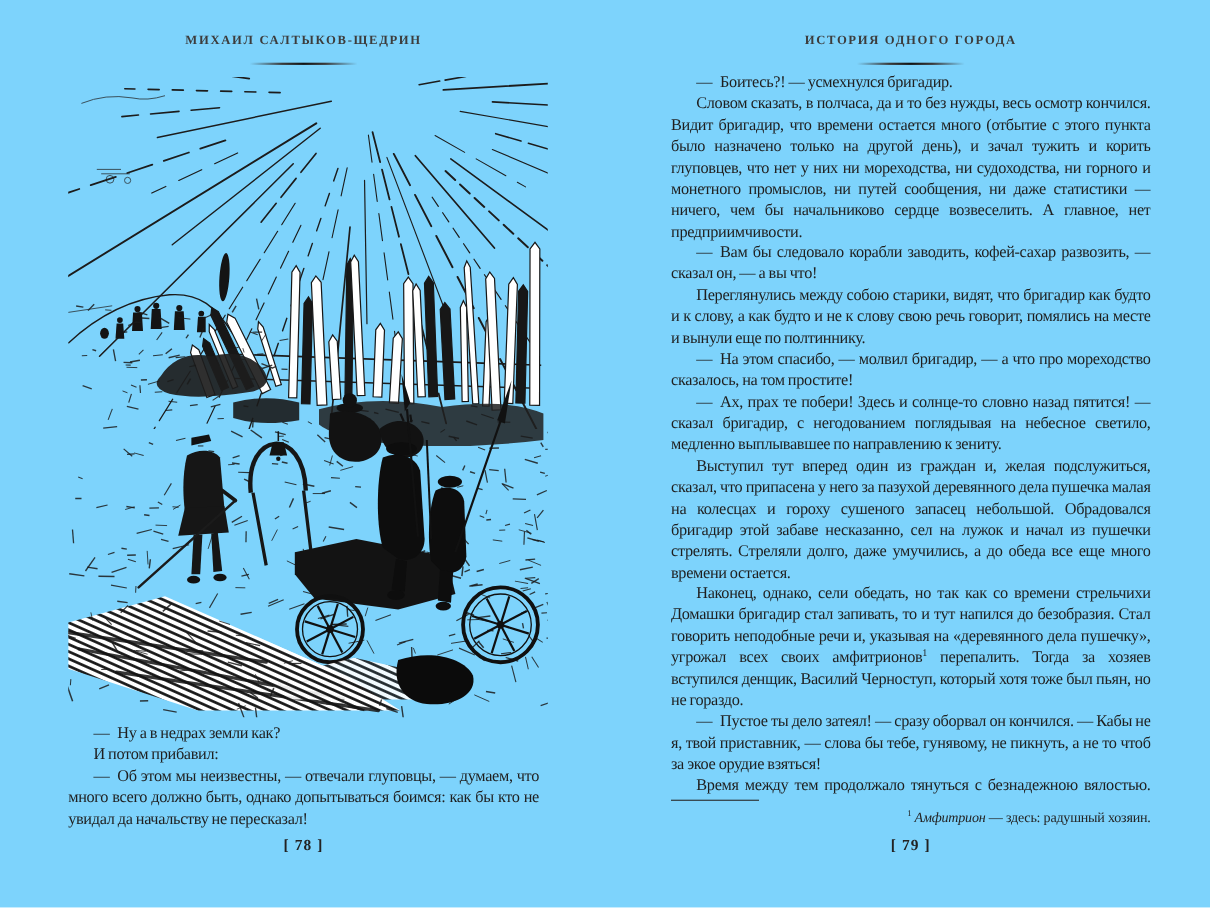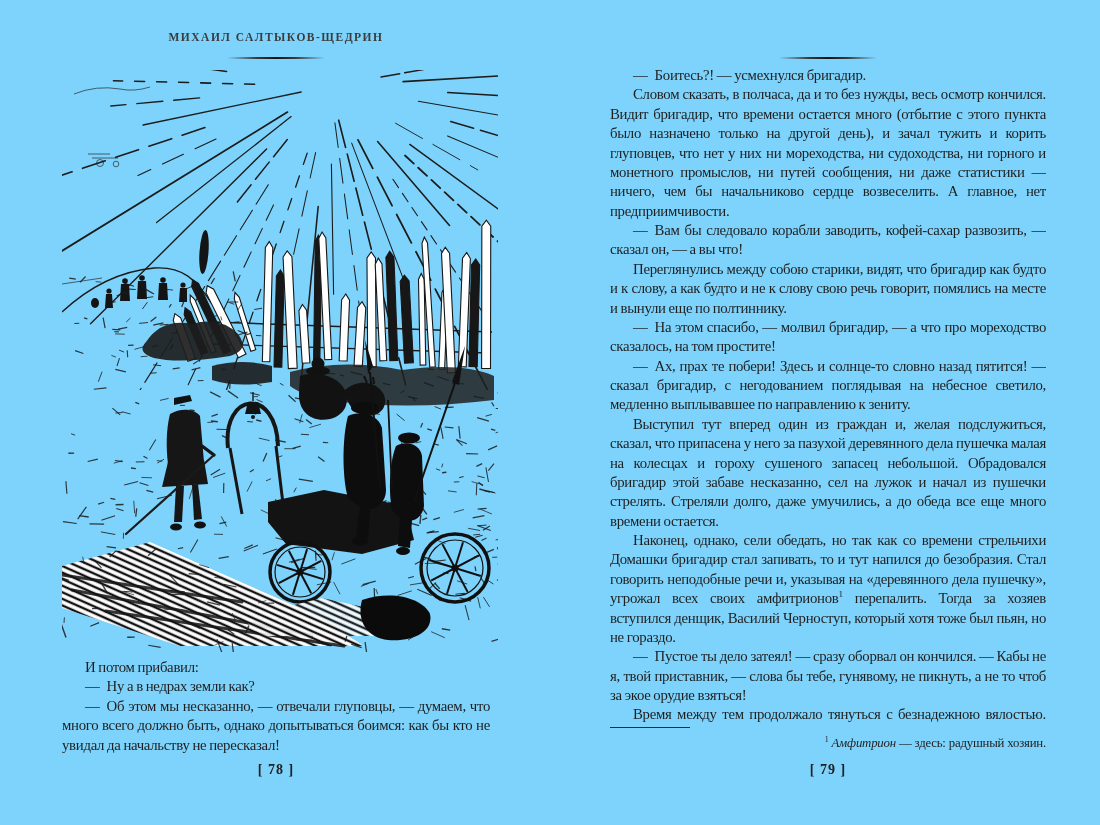--- a/index.html
+++ b/index.html
@@ -568,28 +568,29 @@
           <path d="M330,420 L326,330" stroke="#111" stroke-width="1.8"></path>
           <path d="M352,432 L394,310" stroke="#111" stroke-width="2"></path>
           <polygon points="390,312 403,276 397,315" fill="#111"></polygon>
           <polygon points="180,548 260,528 352,548 340,566 200,566" fill="url(#roadHatch)" opacity="0.9"></polygon>
           <path d="M300,530 C330,520 360,528 368,544 C372,562 350,572 326,570 C306,568 294,552 300,530 Z" fill="#0b0b0b"></path>
         </g>
       </svg>
     </div>
 
     <div class="body-text left-text">
+        <p class="para">— Ну а в недрах земли как?</p>
         <p class="para">И потом прибавил:</p>
-        <p class="para">— Ну а в недрах земли как?</p>
-        <p class="para">— Об этом мы несказанно, — отвечали глуповцы, — думаем, что много всего должно быть, однако допытываться боимся: как бы кто не увидал да начальству не пересказал!</p>
+        <p class="para">— Об этом мы неизвестны, — отвечали глуповцы, — думаем, что много всего должно быть, однако допытываться боимся: как бы кто не увидал да начальству не пересказал!</p>
       </div>
     <div class="page-number">[ 78 ]</div>
   </div>
 
   <div class="page page-right">
+    <div class="running-header">ИСТОРИЯ ОДНОГО ГОРОДА</div>
     <div class="header-rule"></div>
 
     <div class="body-text right-text">
         <p class="para">— Боитесь?! — усмехнулся бригадир.</p>
         <p class="para">Словом сказать, в полчаса, да и то без нужды, весь осмотр кончился. Видит бригадир, что времени остается много (отбытие с этого пункта было назначено только на другой день), и зачал тужить и корить глуповцев, что нет у них ни мореходства, ни судоходства, ни горного и монетного промыслов, ни путей сообщения, ни даже статистики — ничего, чем бы начальниково сердце возвеселить. А главное, нет предприимчивости.</p>
         <p class="para">— Вам бы следовало корабли заводить, кофей-сахар развозить, — сказал он, — а вы что!</p>
         <p class="para">Переглянулись между собою старики, видят, что бригадир как будто и к слову, а как будто и не к слову свою речь говорит, помялись на месте и вынули еще по полтиннику.</p>
         <p class="para">— На этом спасибо, — молвил бригадир, — а что про мореходство сказалось, на том простите!</p>
         <p class="para">— Ах, прах те побери! Здесь и солнце-то словно назад пятится! — сказал бригадир, с негодованием поглядывая на небесное светило, медленно выплывавшее по направлению к зениту.</p>
         <p class="para">Выступил тут вперед один из граждан и, желая подслужиться, сказал, что припасена у него за пазухой деревянного дела пушечка малая на колесцах и гороху сушеного запасец небольшой. Обрадовался бригадир этой забаве несказанно, сел на лужок и начал из пушечки стрелять. Стреляли долго, даже умучились, а до обеда все еще много времени остается.</p>

